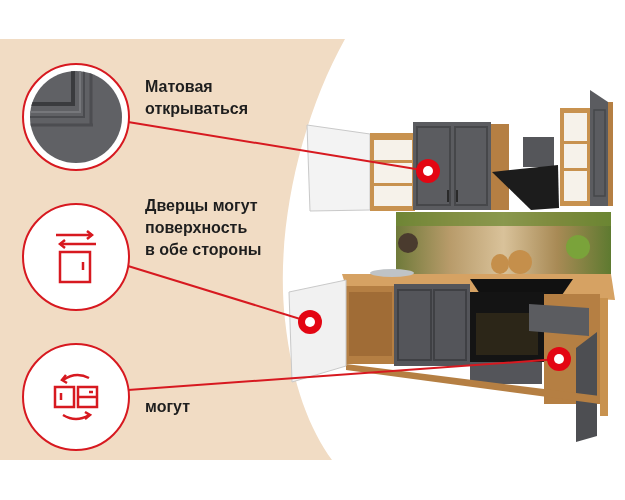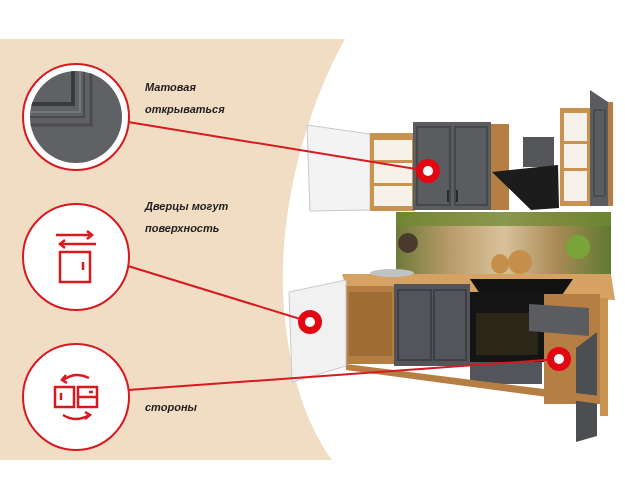--- a/index.html
+++ b/index.html
@@ -1,20 +1,20 @@
 <!DOCTYPE html>
 <html><head>
 <meta charset="utf-8">
 <style>
   html,body{margin:0;padding:0;}
   body{width:625px;height:500px;position:relative;overflow:hidden;background:#ffffff;font-family:"Liberation Sans",sans-serif;}
   .stage{position:absolute;left:0;top:0;width:625px;height:500px;}
   .bg-svg{position:absolute;left:0;top:0;}
   .feature-circle{position:absolute;border-radius:50%;background:#ffffff;border:2px solid #d71920;box-sizing:border-box;overflow:hidden;display:flex;align-items:center;justify-content:center;}
-  .feature-label{position:absolute;font-weight:bold;font-size:11px;line-height:22px;color:#1e1e1e;font-style:italic;}
+  .feature-label{position:absolute;font-weight:bold;font-size:16px;line-height:22px;color:#1e1e1e;}
   .feature-label span{display:block;}
   .kitchen{position:absolute;}
 </style>
 </head>
 <body>
 
 <div class="stage">
 
   <svg class="bg-svg" width="625" height="500">
     <path d="M0,39 L345,39 C300,120 275,230 285,320 C292,385 310,430 332,460 L0,460 Z" fill="#f1dcc4"></path>
@@ -138,34 +138,35 @@
         <line x1="6" y1="14" x2="42" y2="14"></line>
         <polyline points="11,10 6,14 11,18"></polyline>
         <rect x="6" y="22" width="30" height="30"></rect>
         <line x1="29" y1="32" x2="29" y2="40"></line>
       </g>
     </svg>
   </div>
   <div class="feature-label" style="left:145px;top:195px;">
     <span>Дверцы могут</span>
     <span>поверхность</span>
+    <span>в обе стороны</span>
   </div>
 
   <div class="feature-circle" style="left:22px;top:343px;width:108px;height:108px;">
     <svg width="50" height="50" viewBox="0 0 50 50">
       <g fill="none" stroke="#d71920" stroke-width="2.5">
         <path d="M12,8 Q25,-1 38,6"></path>
         <polyline points="15,3 11,8 16,11"></polyline>
         <rect x="4" y="15" width="19" height="20"></rect>
         <line x1="10" y1="21" x2="10" y2="28"></line>
         <rect x="27" y="15" width="19" height="20"></rect>
         <line x1="27" y1="25" x2="46" y2="25"></line>
         <line x1="38" y1="20" x2="42" y2="20"></line>
         <path d="M12,43 Q25,51 38,43"></path>
         <polyline points="34,40 39,43 34,47"></polyline>
       </g>
     </svg>
   </div>
   <div class="feature-label" style="left:145px;top:396px;">
-    <span>стороны</span>
+    <span>могут</span>
   </div>
 
 </div>
 
 </body></html>

